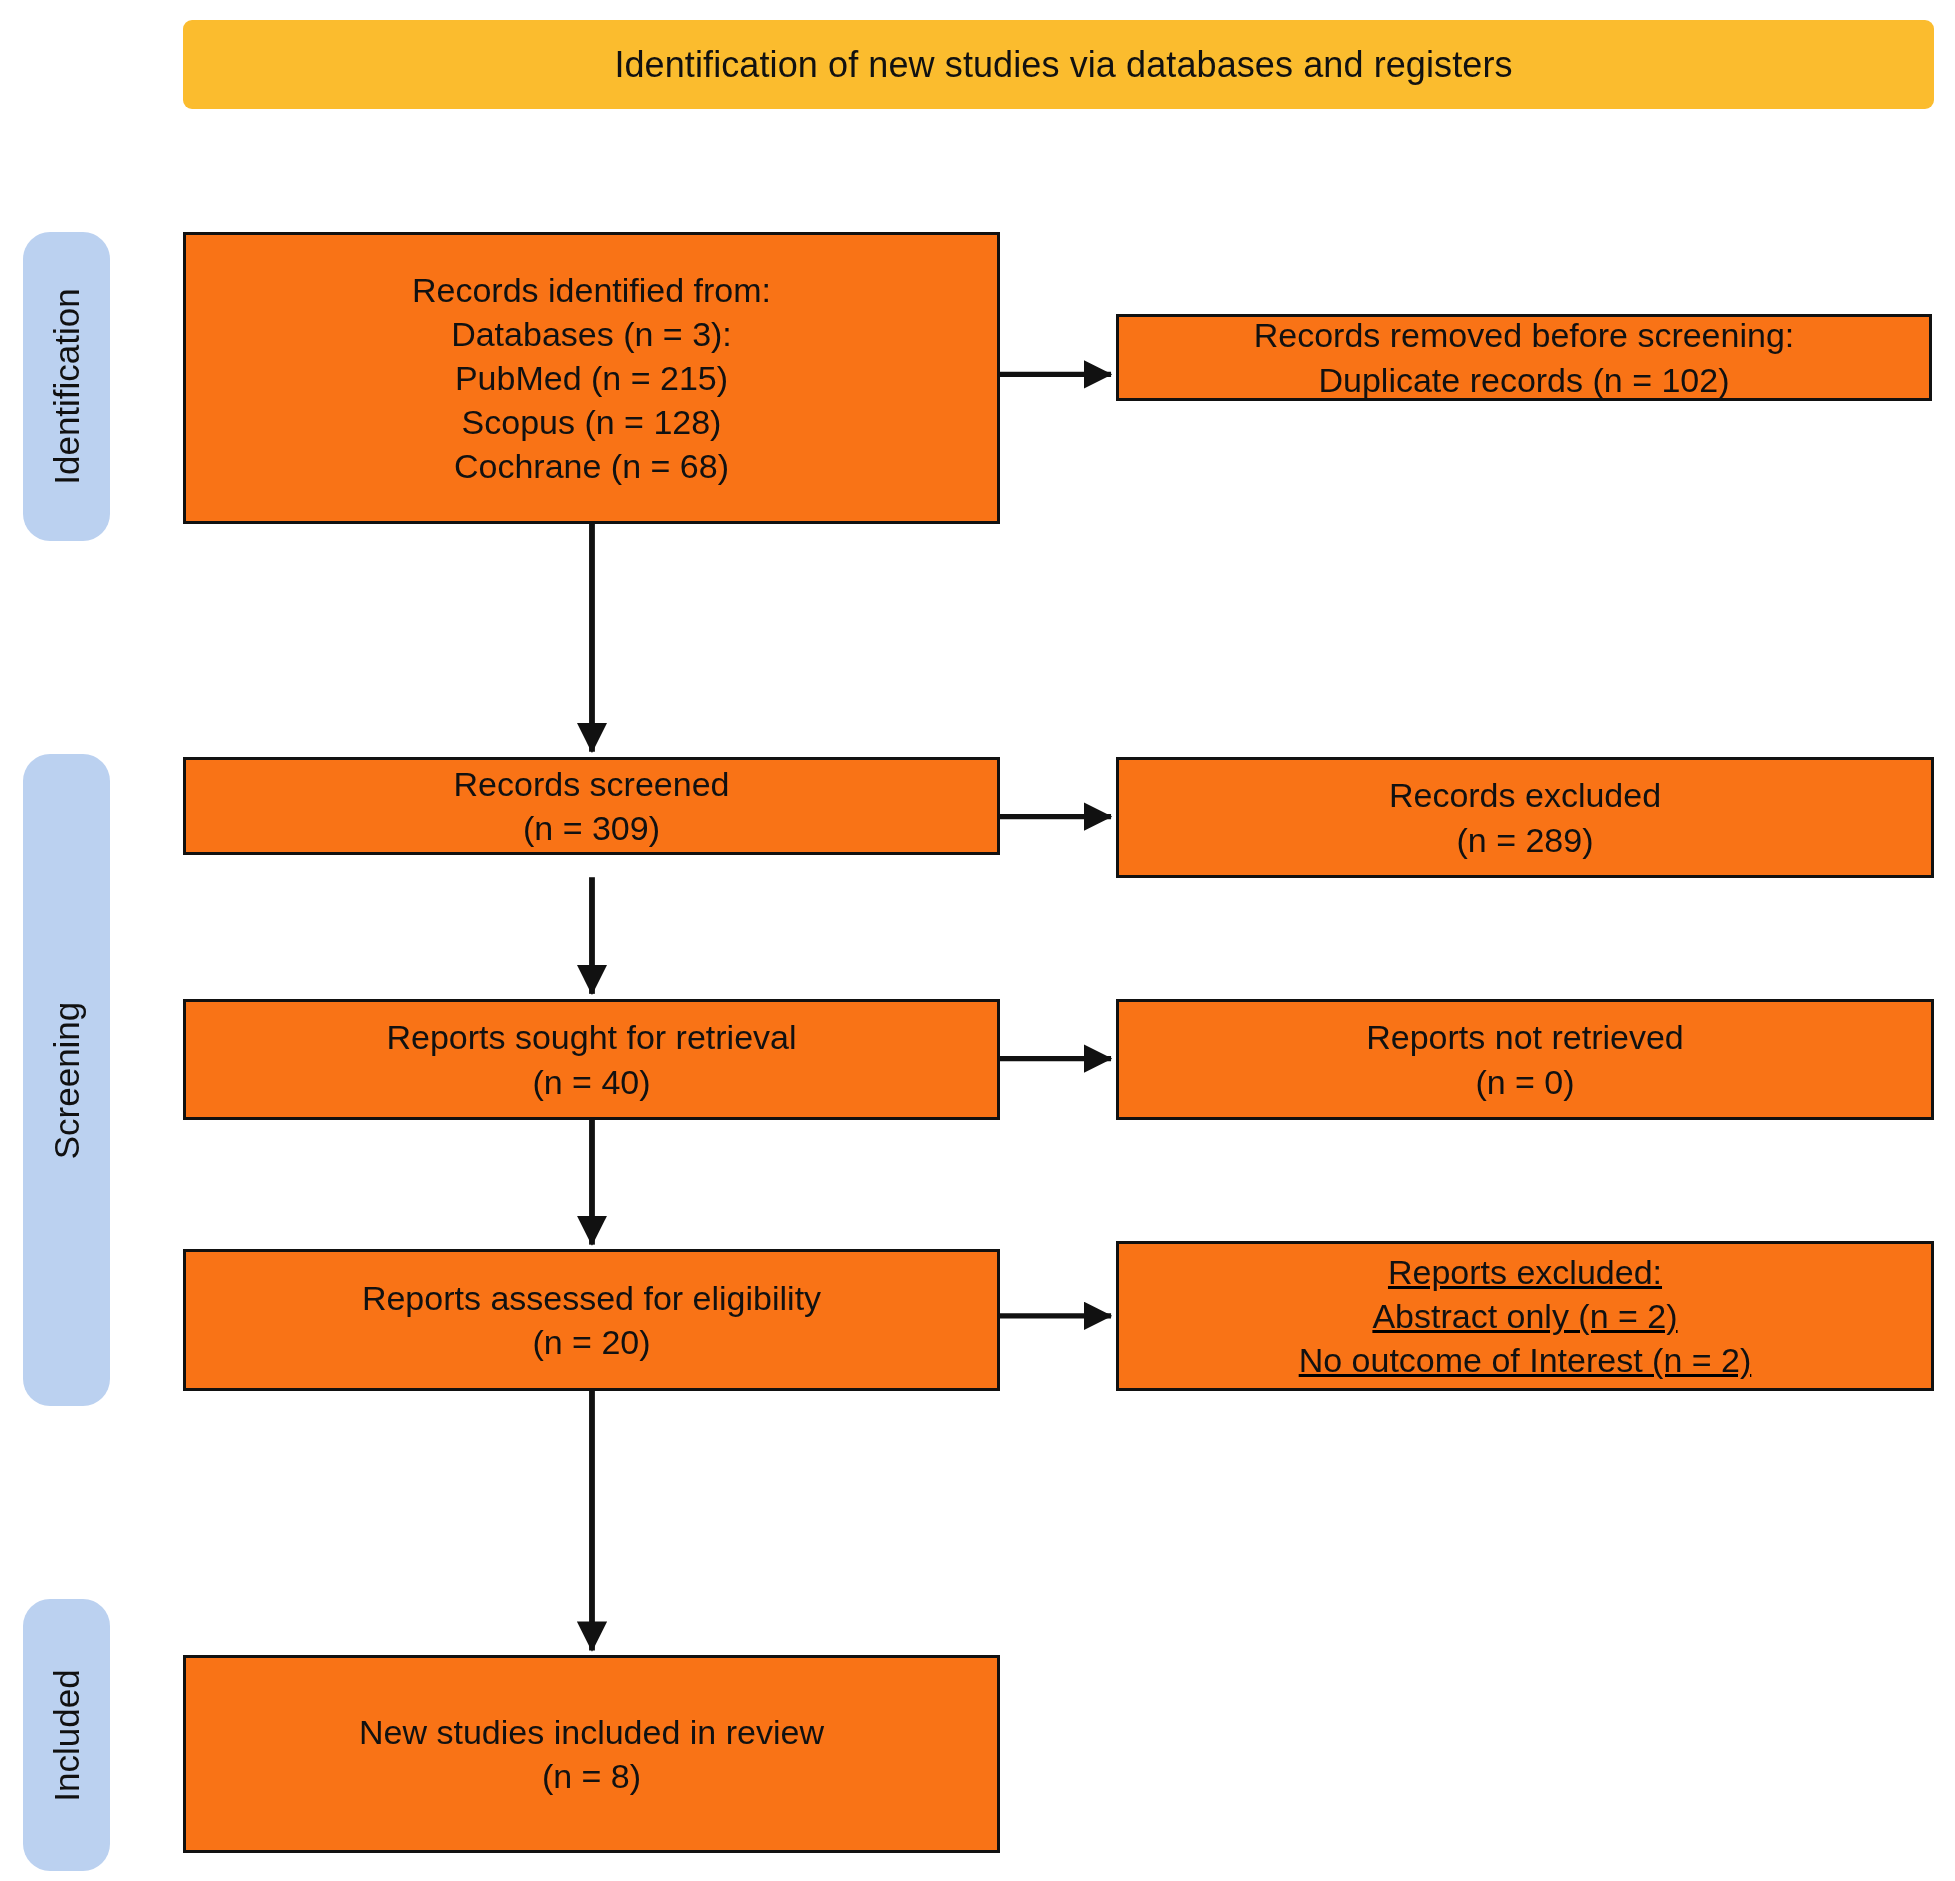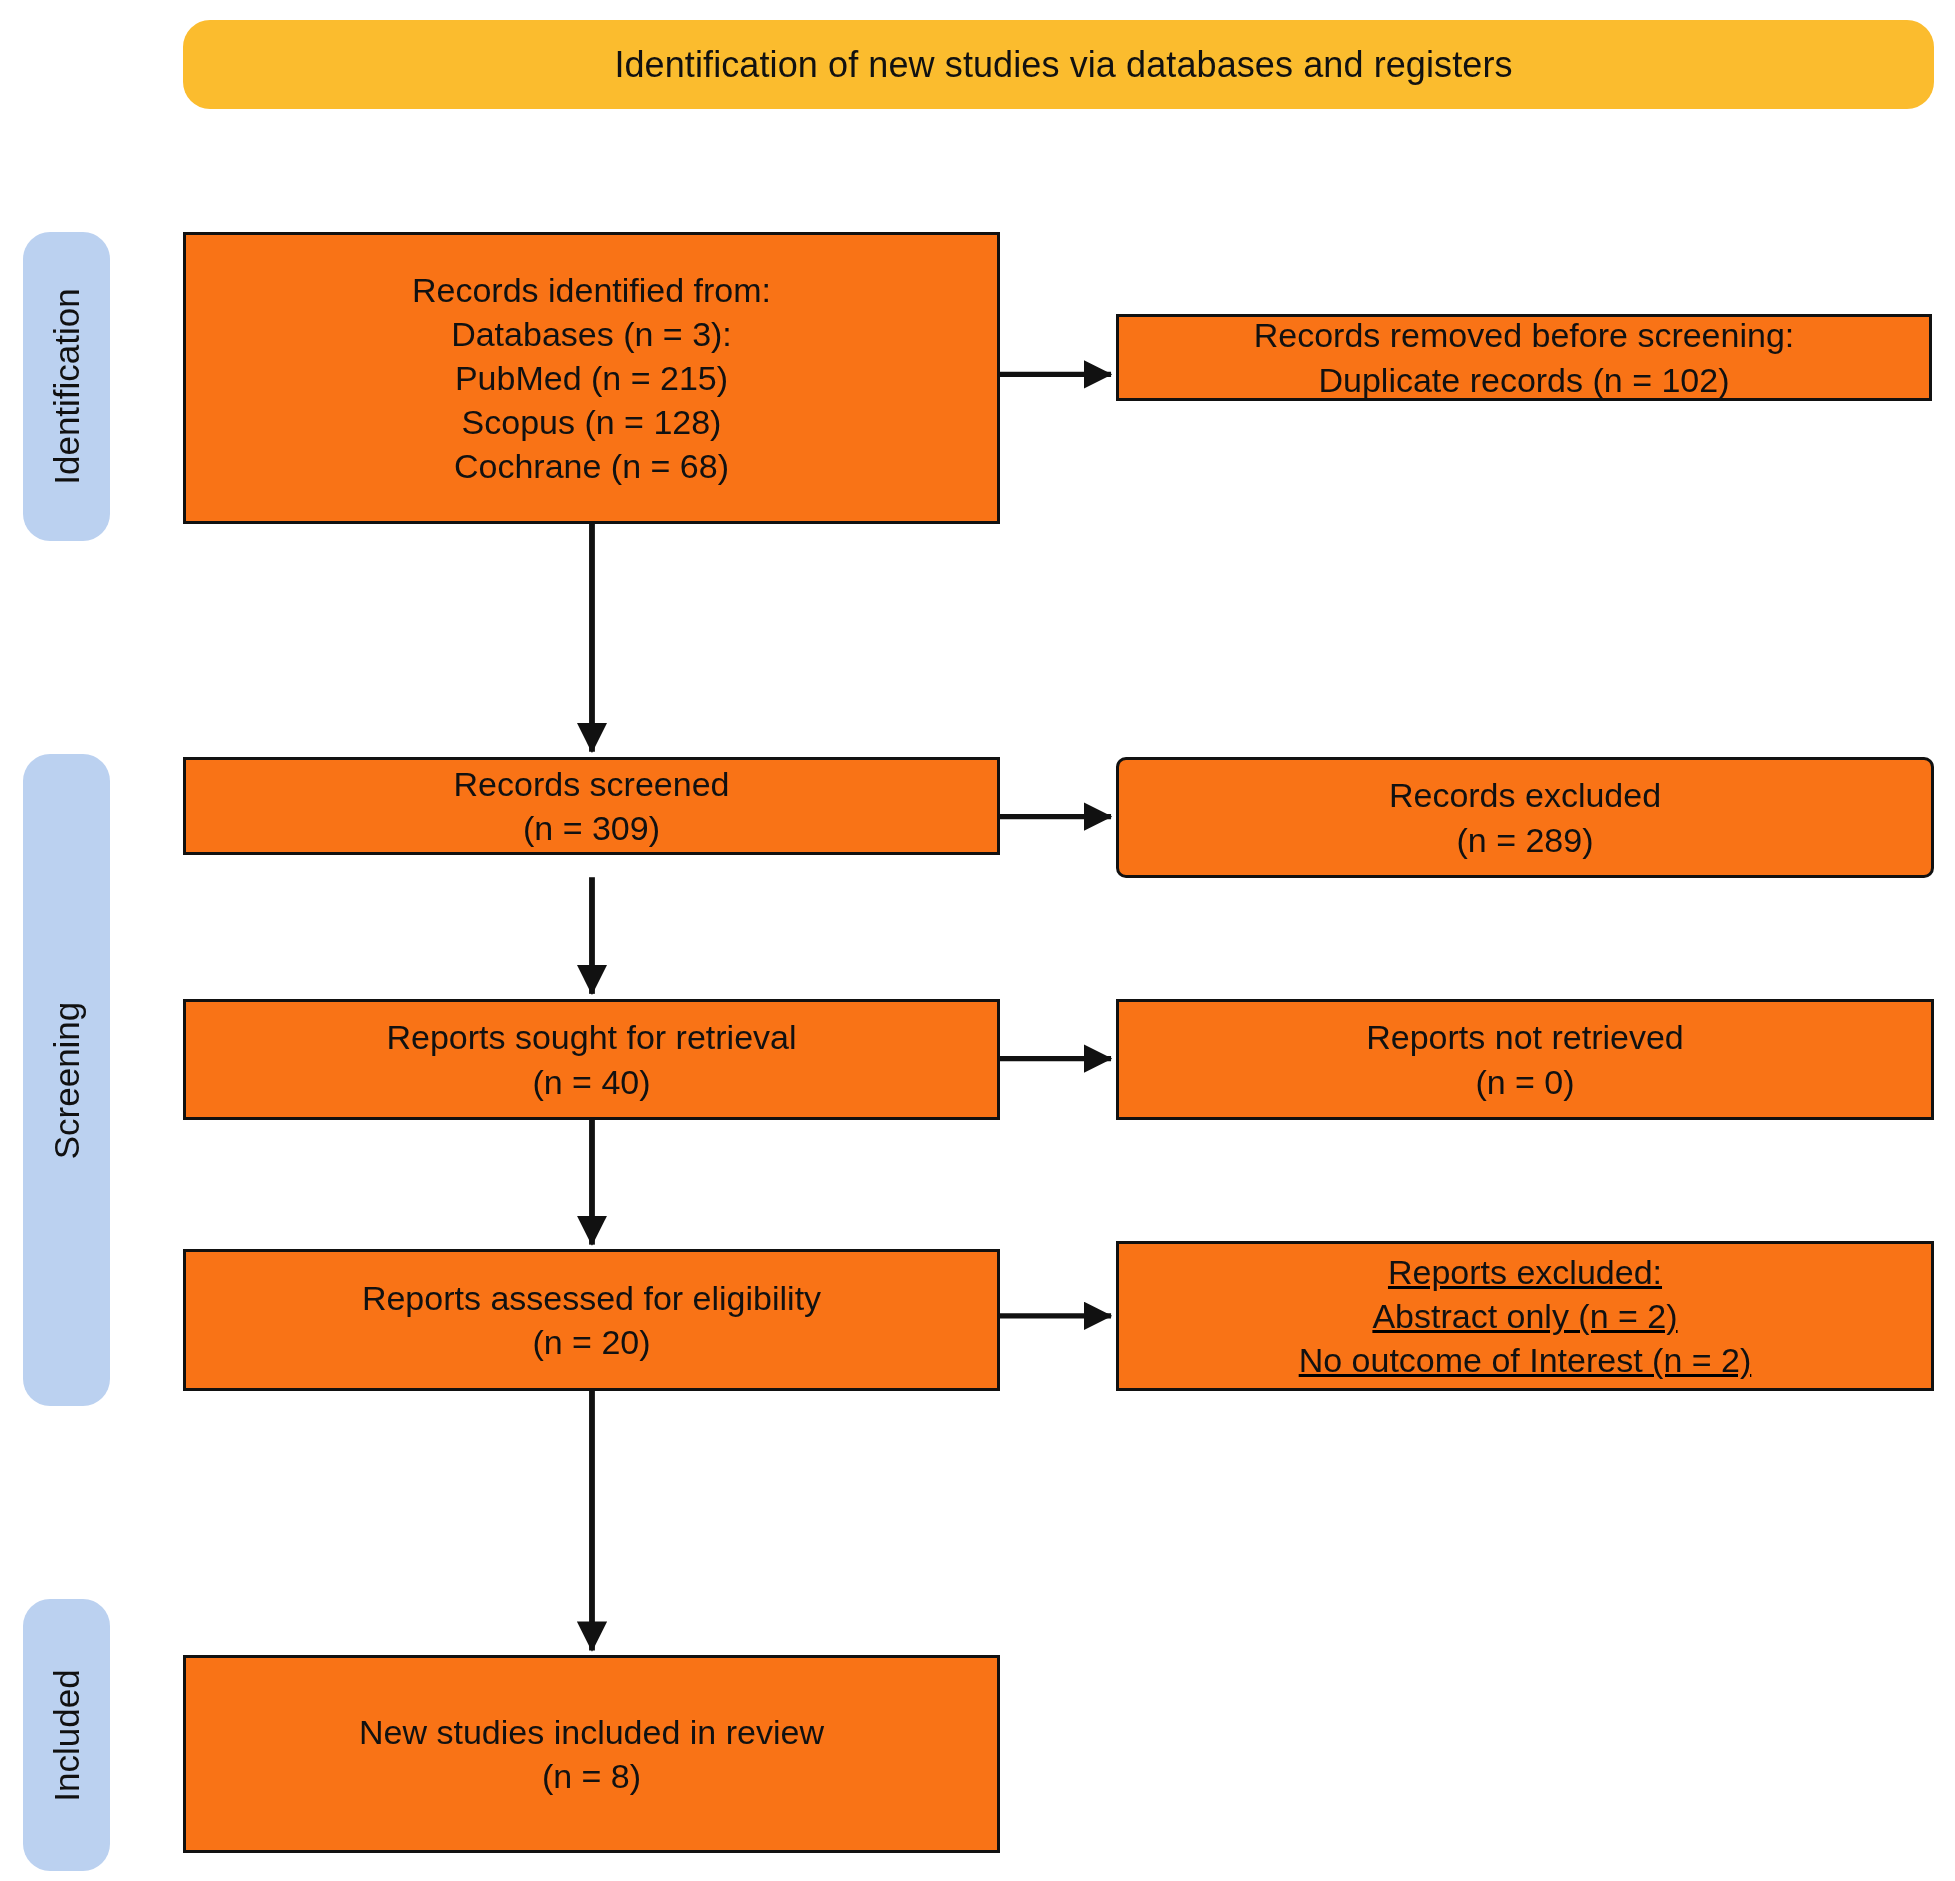--- a/index.html
+++ b/index.html
@@ -22,21 +22,21 @@
   }
 
   
   .banner {
     position: absolute;
     left: 183px;
     top: 20.4px;
     width: 1751px;
     height: 89px;
     background: #FBBC2E;
-    border-radius: 27px;
+    border-radius: 9px;
     display: flex;
     align-items: center;
     justify-content: center;
     box-sizing: border-box;
     padding-left: 10px;
   }
   .banner-title {
     font-size: 36px;
     color: #111111;
     letter-spacing: 0.1px;
@@ -88,21 +88,21 @@
 
   
   .node-identified      { left: 183px;  top: 232px;  width: 817px; height: 292px; }
   .node-screened        { left: 183px;  top: 757px; width: 817px; height: 98px; }
   .node-sought          { left: 183px;  top: 999px; width: 817px; height: 121px; }
   .node-assessed        { left: 183px;  top: 1249px; width: 817px; height: 142px; }
   .node-included        { left: 183px;  top: 1655px; width: 817px; height: 198px; }
 
   
   .node-removed         { left: 1116px; top: 314px;  width: 816px; height: 87px; }
-  .node-excluded-screen { left: 1116px; top: 757px; width: 818px; height: 121px; border-radius: 10px; }
+  .node-excluded-screen { left: 1116px; top: 757px; width: 818px; height: 121px; }
   .node-not-retrieved   { left: 1116px; top: 999px; width: 818px; height: 121px; }
   .node-excluded-report { left: 1116px; top: 1241px; width: 818px; height: 150px; text-decoration: underline; }
 
   
   #connectors {
     position: absolute;
     left: 0;
     top: 0;
     width: 1955px;
     height: 1881px;

